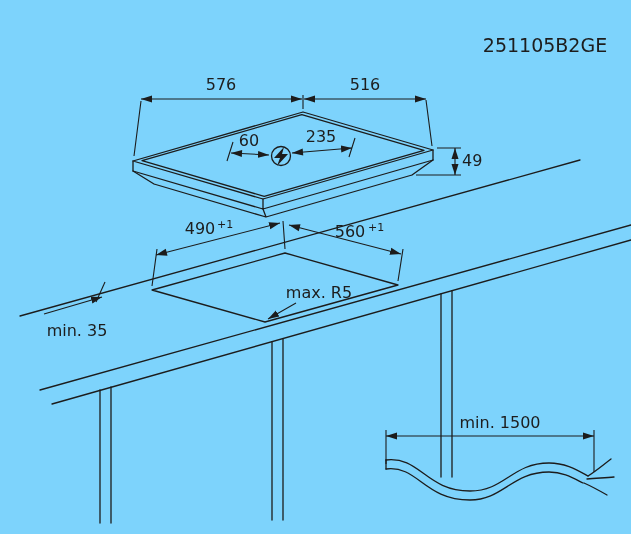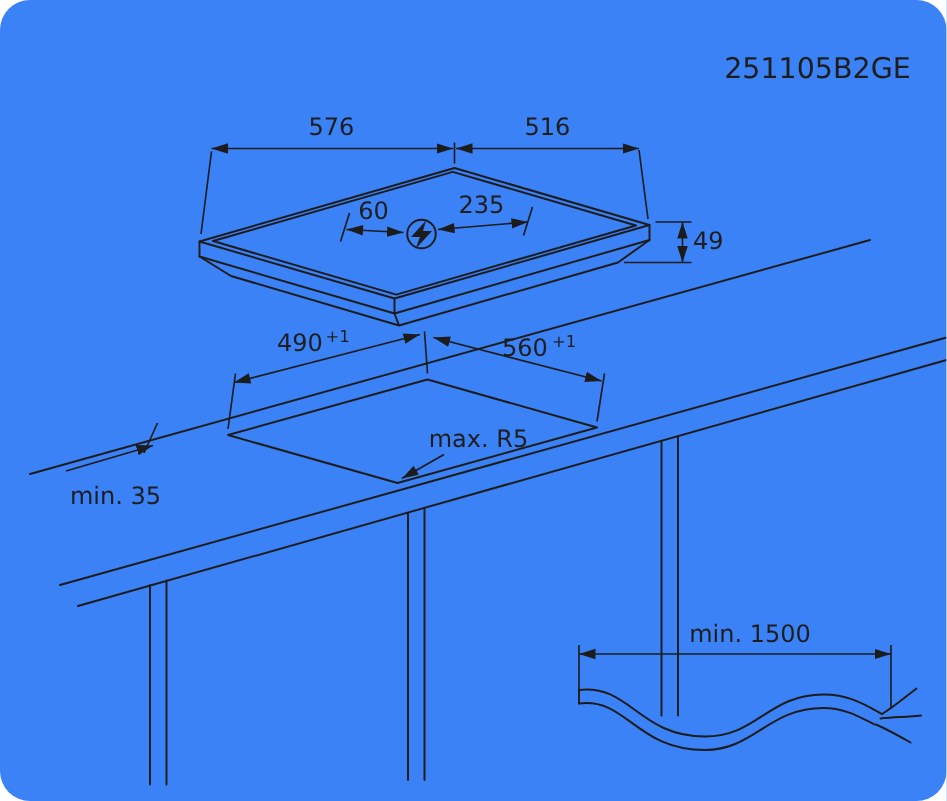--- a/index.html
+++ b/index.html
@@ -1,19 +1,18 @@
 <!DOCTYPE html>
 <html><head>
 <meta charset="utf-8">
 <style>
   html,body{margin:0;padding:0;background:#ffffff;}
   .canvas{
-    width:631px;height:534px;background:#3b82f6;position:relative;overflow:hidden;
+    width:631px;height:534px;background:#7dd3fc;position:relative;overflow:hidden;
     font-family:"DejaVu Sans","Liberation Sans",sans-serif;
-    border-radius:20px;
   }
   svg{display:block;}
   .ln{stroke:#1c1c1c;stroke-width:1.3;fill:none;stroke-linecap:round;stroke-linejoin:round;}
   .dim{stroke:#1c1c1c;stroke-width:1.1;fill:none;}
   .lbl{font-family:"DejaVu Sans","Liberation Sans",sans-serif;font-size:16px;fill:#1d1d1d;}
   .sup{font-size:11px;}
   .title{font-size:19px;fill:#1d1d1d;}
 </style>
 </head>
 <body>

